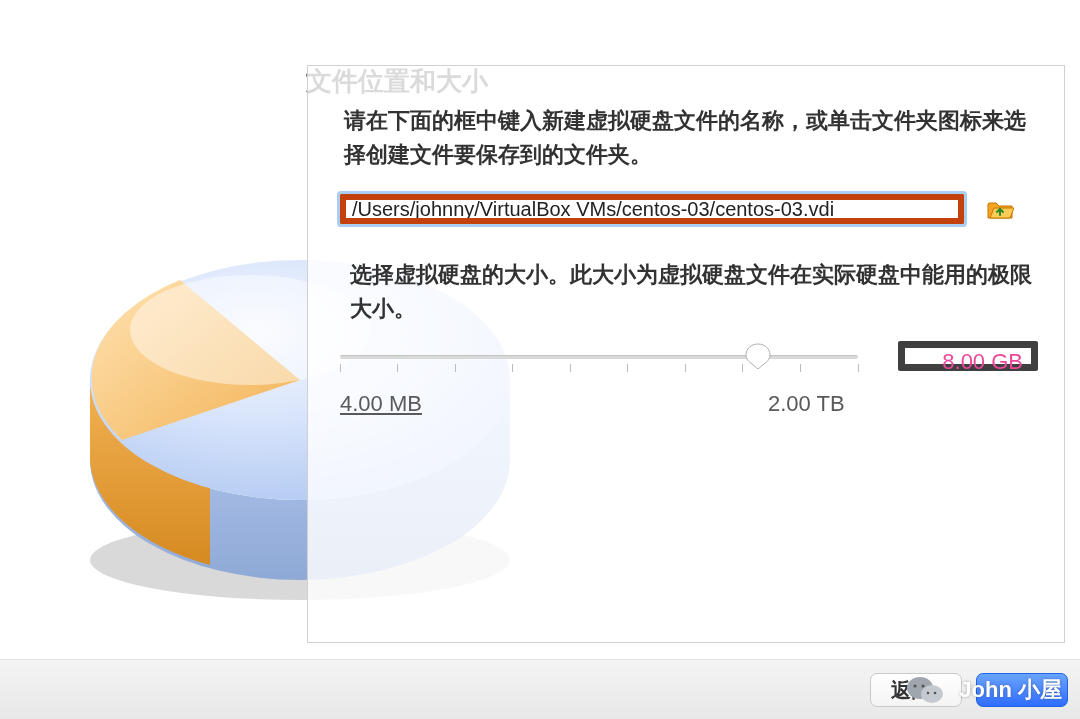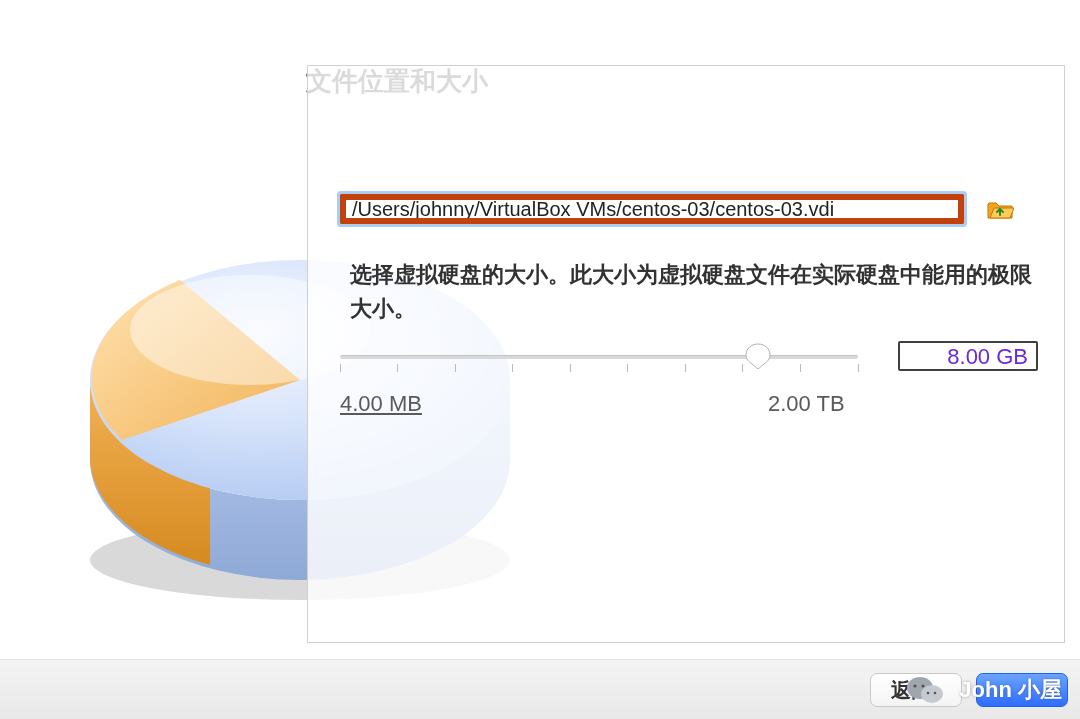--- a/index.html
+++ b/index.html
@@ -131,25 +131,25 @@
       height: 26px;
       transform: translateX(-13px);
       cursor: grab;
     }
     .size-box {
       position: absolute;
       left: 558px;
       top: -6px;
       width: 140px;
       height: 30px;
-      border: 2px solid #404040;
+      border: 7px solid #404040;
       border-radius: 2px;
       background: #fff;
       font-size: 22px;
-      color: #6d28d9;
+      color: #ec4899;
       text-align: right;
       padding-right: 8px;
       line-height: 28px;
     }
     .slider-min {
       position: absolute;
       left: 0;
       top: 44px;
       font-size: 22px;
       color: #595959;
@@ -256,20 +256,21 @@
 
   <path d="M240 220 L120 120 A210 120 0 0 0 62 280 Z" fill="url(#gOrange)"></path>
 
   <ellipse cx="190" cy="170" rx="120" ry="55" fill="rgba(255,255,255,0.45)"></ellipse>
 </svg>
 
 <h1 class="title">文件位置和大小</h1>
 
 <div class="panel">
 
+  <p class="instr1">请在下面的框中键入新建虚拟硬盘文件的名称，或单击文件夹图标来选择创建文件要保存到的文件夹。</p>
 
   <div class="path-row">
     <input class="path-input" type="text" value="/Users/johnny/VirtualBox VMs/centos-03/centos-03.vdi" style="">
     <div class="folder-btn">
       <svg viewBox="0 0 28 24" width="28" height="24">
         <path d="M2 7 L2 21 L26 21 L26 9 L13 9 L10 6 L3 6 Z" fill="#f4a420" stroke="#c77700" stroke-width="1"></path>
         <path d="M4 21 L8 11 L28 11 L24 21 Z" fill="#ffcc55" stroke="#c77700" stroke-width="1"></path>
         <path d="M14 18 L14 12 M11 15 L14 12 L17 15" stroke="#2a8a2a" stroke-width="2" fill="none" stroke-linecap="round"></path>
       </svg>
     </div>

